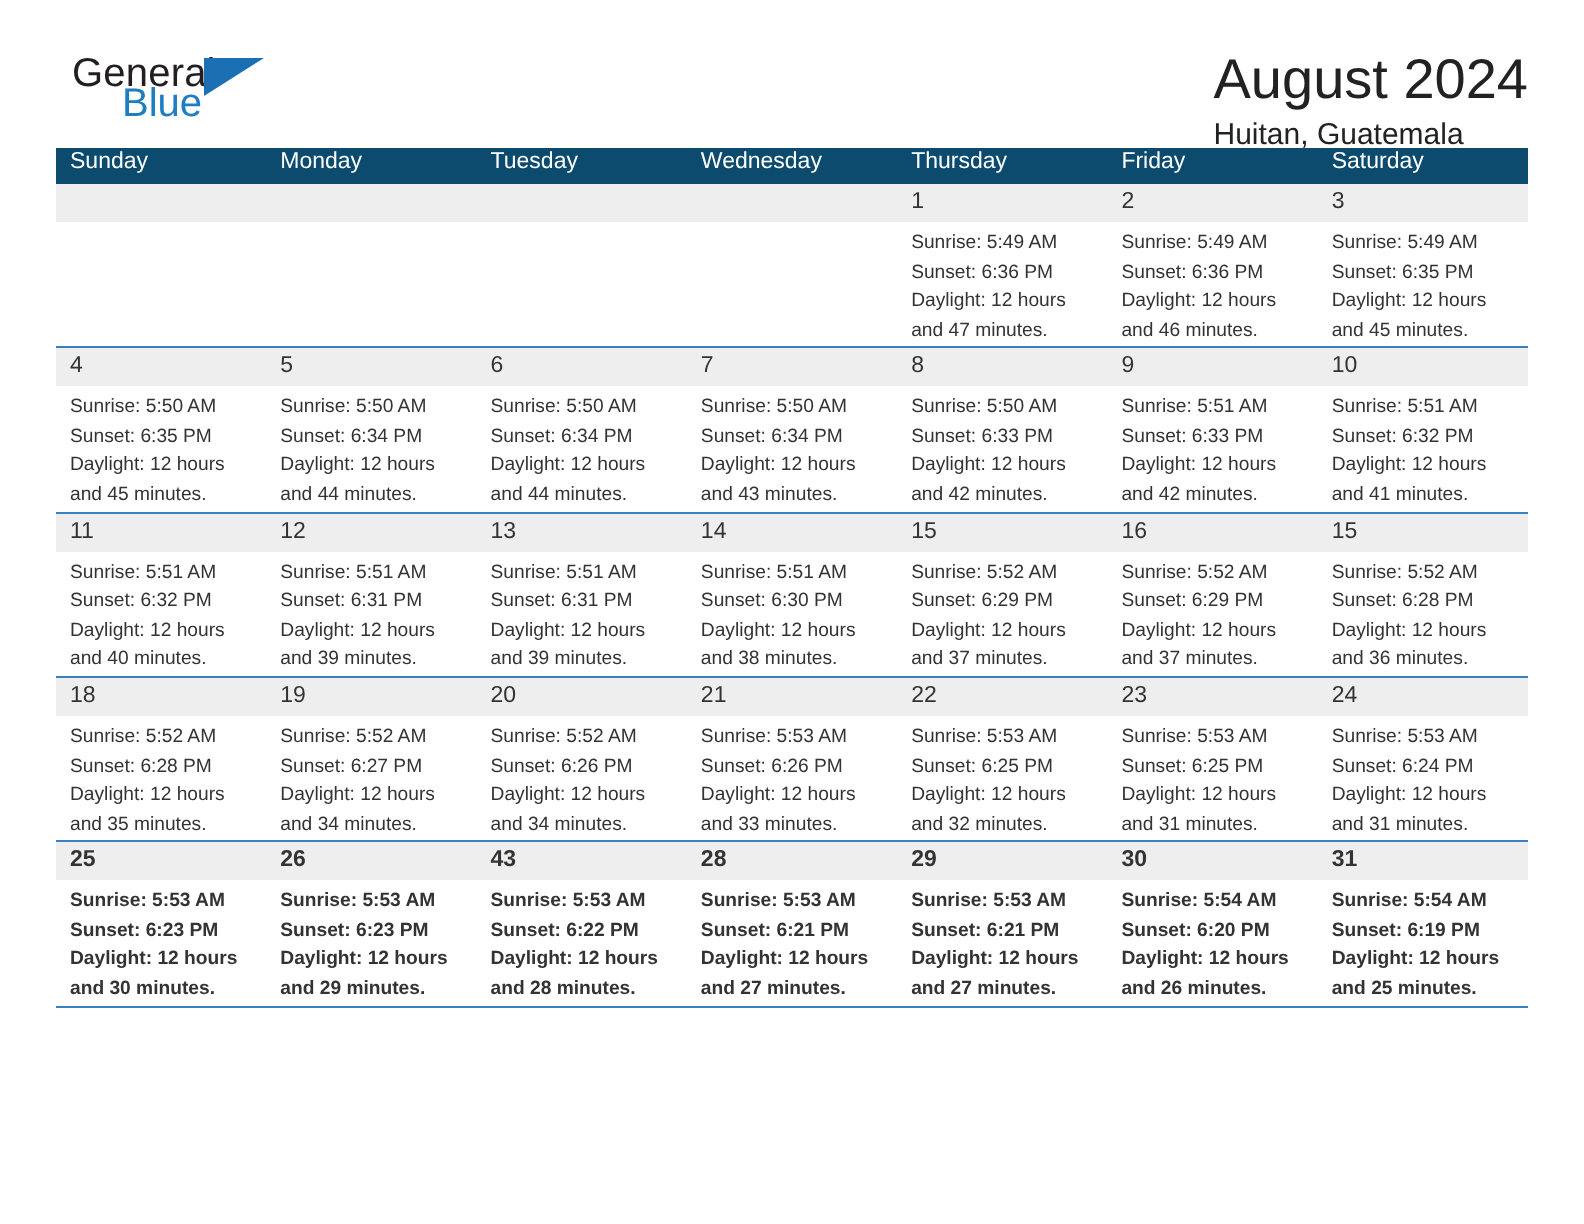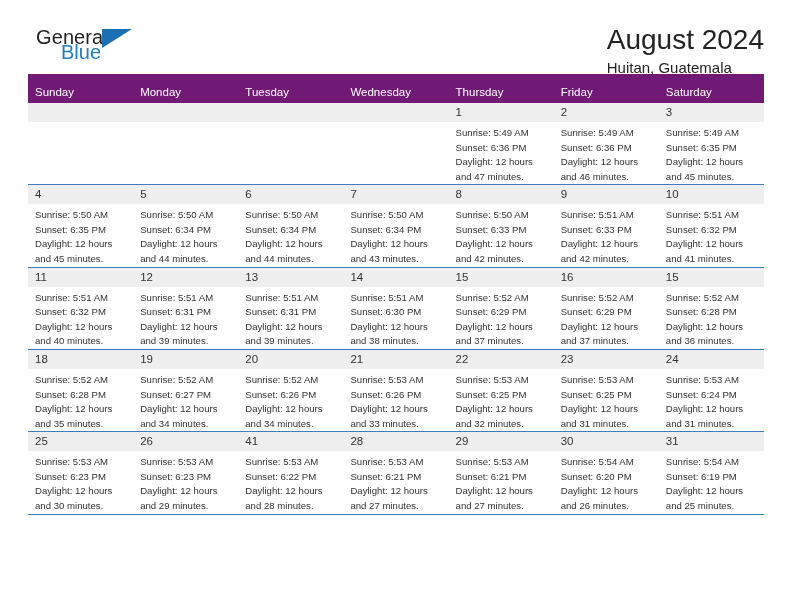--- a/index.html
+++ b/index.html
@@ -82,39 +82,40 @@
     white-space: nowrap;
   }
 
   
   .calendar {
     width: 736px;
     border-collapse: collapse;
     table-layout: fixed;
   }
   .calendar th {
-    background: #701a75;
+    background: #0c4a6e;
     color: #ffffff;
     font-weight: normal;
     font-size: 11.5px;
     text-align: left;
-    padding: 12px 0 5px 7px;
+    padding: 1px 0 5px 7px;
     height: 12px;
     border: none;
   }
   .calendar td {
     vertical-align: top;
     padding: 0;
     border: none;
     border-bottom: 1.5px solid #3c7fc1;
     height: 76px;
     background: #ffffff;
   }
   .calendar tr:last-child td {
     border-bottom: 1.5px solid #3c7fc1;
+    font-weight: bold;
   }
   .daynum {
     background: #eeeeee;
     font-size: 11.5px;
     color: #333333;
     padding: 3px 0 3px 7px;
     height: 13px;
     line-height: 13px;
   }
   .daynum.empty {
@@ -415,21 +416,21 @@
           <td>
             <div class="daynum">26</div>
             <div class="info">
               <div>Sunrise: 5:53 AM</div>
               <div>Sunset: 6:23 PM</div>
               <div>Daylight: 12 hours</div>
               <div>and 29 minutes.</div>
             </div>
           </td>
           <td>
-            <div class="daynum">41</div>
+            <div class="daynum">43</div>
             <div class="info">
               <div>Sunrise: 5:53 AM</div>
               <div>Sunset: 6:22 PM</div>
               <div>Daylight: 12 hours</div>
               <div>and 28 minutes.</div>
             </div>
           </td>
           <td>
             <div class="daynum">28</div>
             <div class="info">

